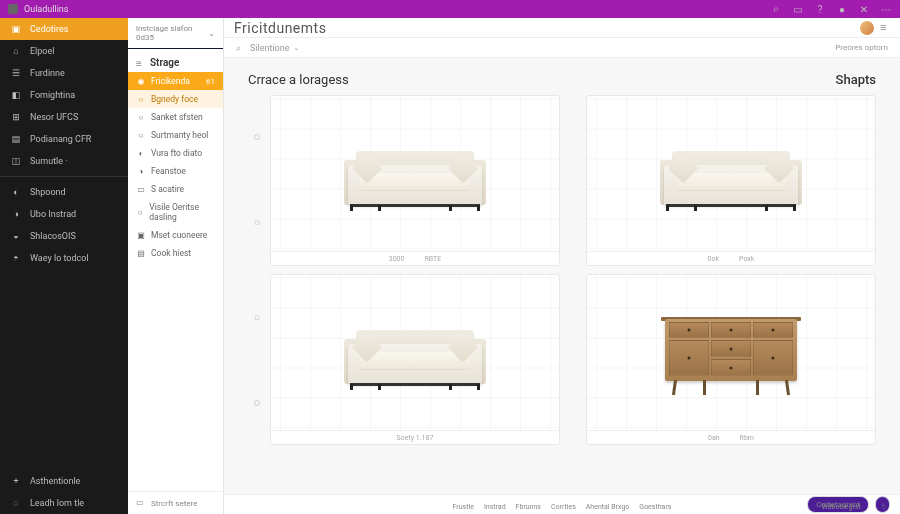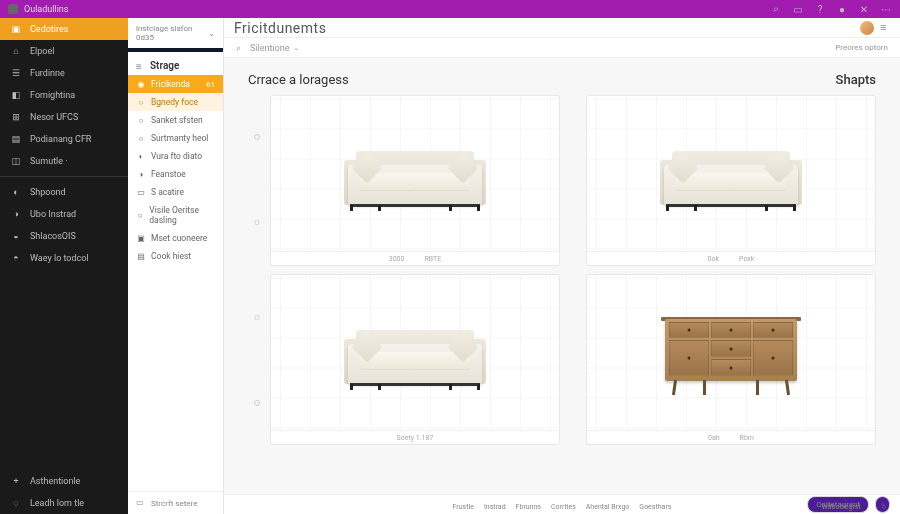--- a/index.html
+++ b/index.html
@@ -10,21 +10,21 @@
 .topbar .spacer{flex:1}
 .topbar .tb-icon{width:12px;height:12px;margin-left:10px;color:#bbb;display:flex;align-items:center;justify-content:center;font-size:10px;cursor:pointer}
 .app{display:flex;height:496px}
 .sidebar-l{width:128px;background:#1a1a1a;color:#bbb;display:flex;flex-direction:column;padding:0;font-size:9px}
 .sidebar-l .item{display:flex;align-items:center;padding:5px 10px;cursor:pointer}
 .sidebar-l .item.active{background:#f0a020;color:#fff}
 .sidebar-l .item .icn{width:12px;height:12px;margin-right:8px;display:flex;align-items:center;justify-content:center}
 .sidebar-l .sep{height:1px;background:#333;margin:4px 0}
 .sidebar-l .bottom{margin-top:auto}
 .sidebar-m{width:96px;background:#fff;border-right:1px solid #e5e5e5;display:flex;flex-direction:column;font-size:8.5px}
-.sidebar-m .hdr{padding:6px 8px;border-bottom:4px solid #0f172a;color:#888;font-size:8px;display:flex;align-items:center;justify-content:space-between}
+.sidebar-m .hdr{padding:6px 8px;border-bottom:1px solid #0f172a;color:#888;font-size:8px;display:flex;align-items:center;justify-content:space-between}
 .sidebar-m .lbl{padding:8px 8px 4px;font-weight:600;color:#333;font-size:10px;display:flex;align-items:center}
 .sidebar-m .lbl .icn{width:10px;height:10px;margin-right:4px;color:#888}
 .sidebar-m .mi{display:flex;align-items:center;padding:4px 8px;cursor:pointer;color:#666}
 .sidebar-m .mi.active{background:#faa918;color:#fff}
 .sidebar-m .mi.sub{background:#fef3e0;color:#c07800}
 .sidebar-m .mi .icn{width:10px;height:10px;margin-right:5px;display:flex;align-items:center;justify-content:center;font-size:8px}
 .sidebar-m .mi .badge{margin-left:auto;color:#fff;font-size:8px}
 .sidebar-m .ftr{margin-top:auto;border-top:1px solid #eee;padding:6px 8px;color:#888;font-size:8px;display:flex;align-items:center}
 .sidebar-m .ftr .icn{width:10px;height:10px;margin-right:5px}
 .main{flex:1;background:#f7f7f7;display:flex;flex-direction:column}

